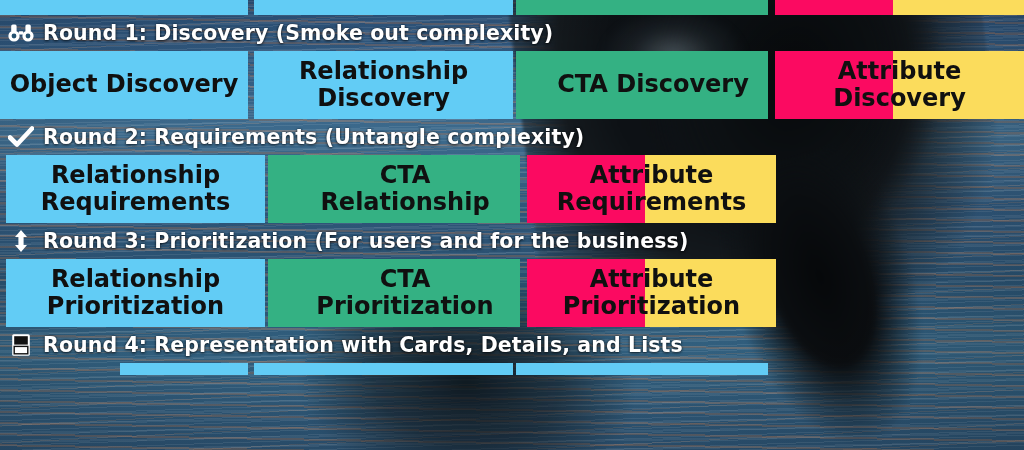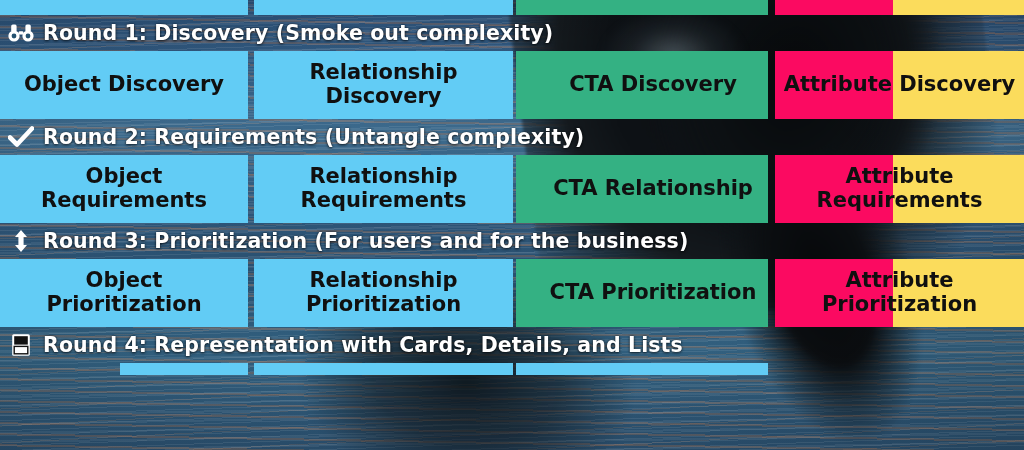--- a/index.html
+++ b/index.html
@@ -111,21 +111,21 @@
     display:flex;
     align-items:stretch;
     height:68px;
     width:1024px;
   }
   .cell{
     display:flex;align-items:center;justify-content:center;
     text-align:center;
     color:#101010;
     font-weight:bold;
-    font-size:21px;
+    font-size:24px;
     line-height:1.13;
     box-sizing:border-box;
     padding:0 6px;
     overflow:hidden;
     position:relative;
   }
   .cell .cell-label{position:relative;z-index:2;white-space:pre-line;}
 
   
   .c-object       {width:248px;}
@@ -227,23 +227,20 @@
   <section class="round">
     <div class="round-header">
       <span class="hdr-icon">
         <svg width="26" height="22" viewBox="0 0 26 22" fill="none">
           <path d="M2 11.5 L9 18.5 L24 2.5" stroke="#fff" stroke-width="4.6" stroke-linecap="round" stroke-linejoin="round"></path>
         </svg>
       </span>
       <span class="round-title">Round 2: Requirements (Untangle complexity)</span>
     </div>
     <div class="round-cells">
-      <div class="cell c-object blue">
-        <span class="cell-label">Object Requirements</span>
-      </div>
       <div class="gap-a"></div>
       <div class="cell c-relationship blue">
         <span class="cell-label">Relationship
 Requirements</span>
       </div>
       <div class="gap-b"></div>
       <div class="cell c-cta green">
         <span class="cell-label">CTA Relationship</span>
       </div>
       <div class="gap-c"></div>
@@ -257,23 +254,20 @@
   <section class="round">
     <div class="round-header">
       <span class="hdr-icon">
         <svg width="20" height="24" viewBox="0 0 20 24" fill="none">
           <path d="M10 1 L16 8 L12.6 8 L12.6 16 L16 16 L10 23 L4 16 L7.4 16 L7.4 8 L4 8 Z" fill="#fff"></path>
         </svg>
       </span>
       <span class="round-title">Round 3: Prioritization (For users and for the business)</span>
     </div>
     <div class="round-cells">
-      <div class="cell c-object blue">
-        <span class="cell-label">Object Prioritization</span>
-      </div>
       <div class="gap-a"></div>
       <div class="cell c-relationship blue">
         <span class="cell-label">Relationship
 Prioritization</span>
       </div>
       <div class="gap-b"></div>
       <div class="cell c-cta green">
         <span class="cell-label">CTA Prioritization</span>
       </div>
       <div class="gap-c"></div>

